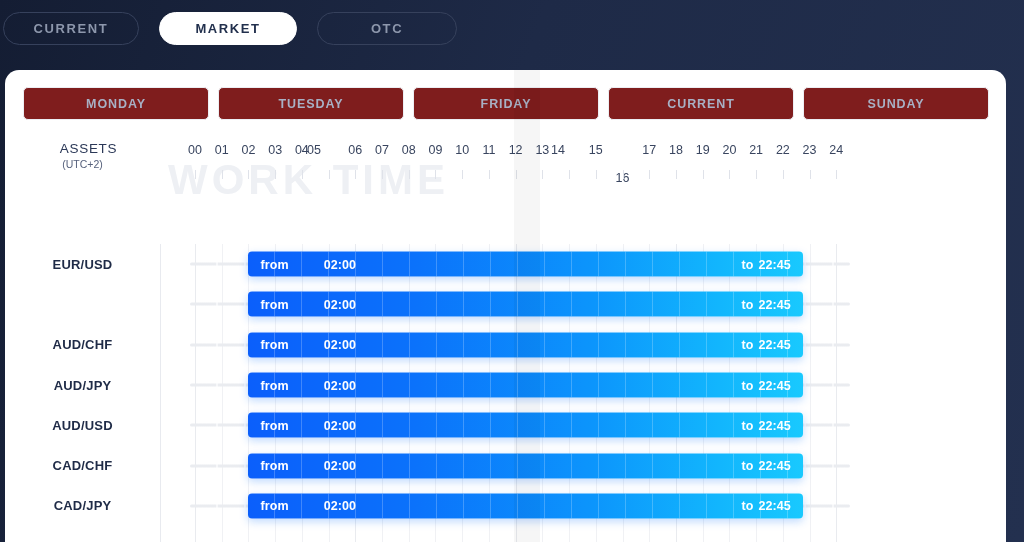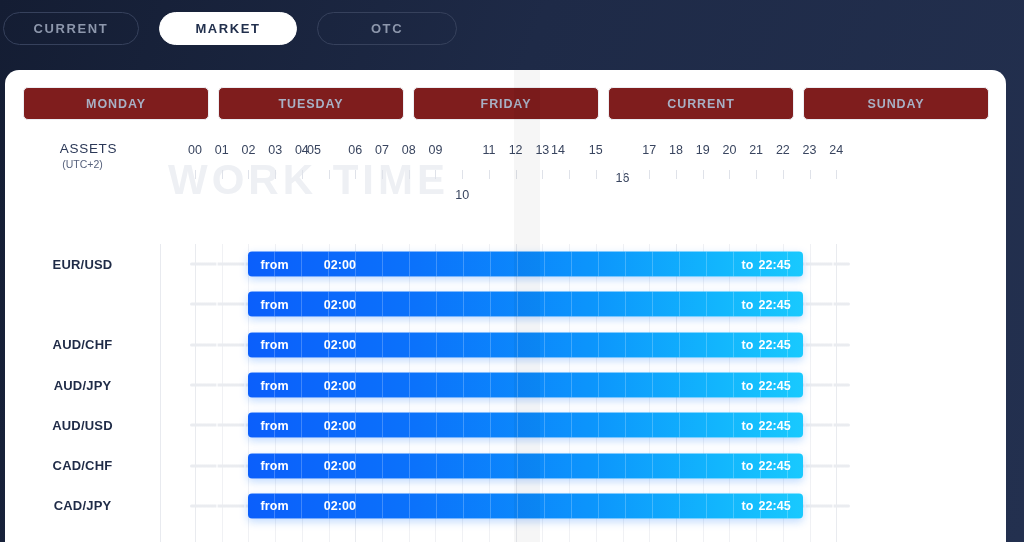--- a/index.html
+++ b/index.html
@@ -320,21 +320,21 @@
         <div class="hour" style="left: 13px;">00</div>
         <div class="hour" style="left: 39.72px;">01</div>
         <div class="hour" style="left: 66.44px;">02</div>
         <div class="hour" style="left: 93.16px;">03</div>
         <div class="hour" style="left: 119.88px;">04</div>
         <div class="hour" style="left: 132px;">05</div>
         <div class="hour" style="left: 173.32px;">06</div>
         <div class="hour" style="left: 200.04px;">07</div>
         <div class="hour" style="left: 226.76px;">08</div>
         <div class="hour" style="left: 253.48px;">09</div>
-        <div class="hour" style="left: 280.2px; margin-top: 45px;">10</div>
+        <div class="hour" style="left: 280.2px;">10</div>
         <div class="hour" style="left: 306.92px;">11</div>
         <div class="hour" style="left: 333.64px;">12</div>
         <div class="hour" style="left: 360.36px;">13</div>
         <div class="hour" style="left: 376px;">14</div>
         <div class="hour" style="left: 413.8px;">15</div>
         <div class="hour" style="left: 440.52px; margin-top: 28px;">16</div>
         <div class="hour" style="left: 467.24px;">17</div>
         <div class="hour" style="left: 493.96px;">18</div>
         <div class="hour" style="left: 520.68px;">19</div>
         <div class="hour" style="left: 547.4px;">20</div>

